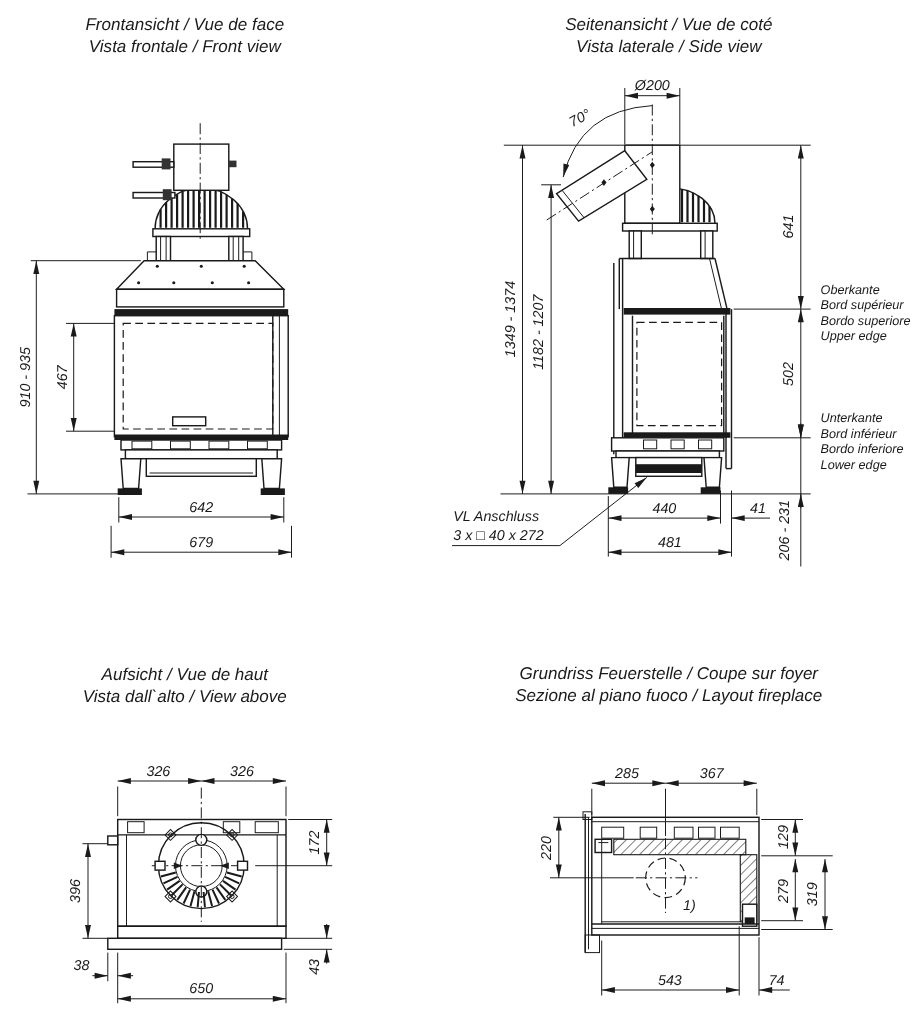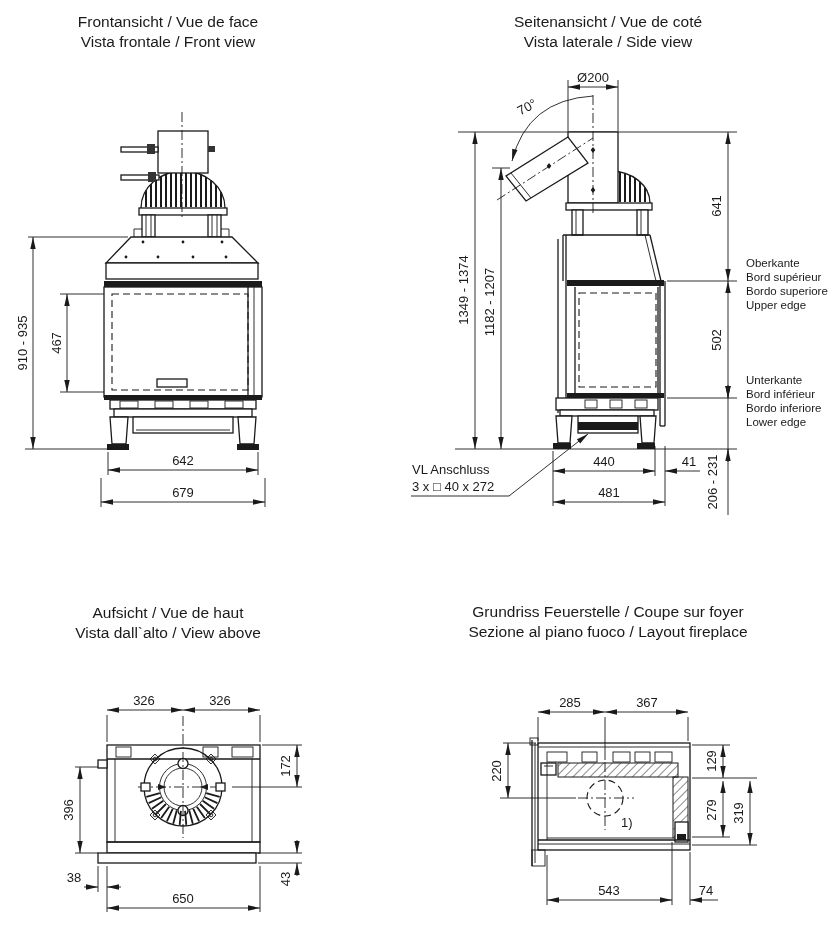--- a/index.html
+++ b/index.html
@@ -1,17 +1,17 @@
 <!DOCTYPE html>
 <html><head>
 <meta charset="utf-8">
 <style>
   html,body{margin:0;padding:0;background:#fff;}
   #page{position:relative;width:837px;height:941px;background:#ffffff;overflow:hidden;
-        font-family:"Liberation Sans",sans-serif;}
+        font-family:"Liberation Sans",sans-serif;font-style:italic;}
   svg text{font-family:"Liberation Sans",sans-serif;fill:#1a1a1a;}
   .title{font-size:15.5px;}
   .dimtxt{font-size:13px;}
   .lbl{font-size:11.5px;}
   .o{fill:none;stroke:#1a1a1a;stroke-width:1.3;stroke-linejoin:miter;}
   .ow{fill:#ffffff;stroke:#1a1a1a;stroke-width:1.3;}
   .thin{fill:none;stroke:#1a1a1a;stroke-width:0.9;}
   .dim{fill:none;stroke:#1a1a1a;stroke-width:0.9;}
   .cl{fill:none;stroke:#1a1a1a;stroke-width:0.9;stroke-dasharray:10 3 2 3;}
   .glass{fill:none;stroke:#1a1a1a;stroke-width:1.1;stroke-dasharray:7 4;}

